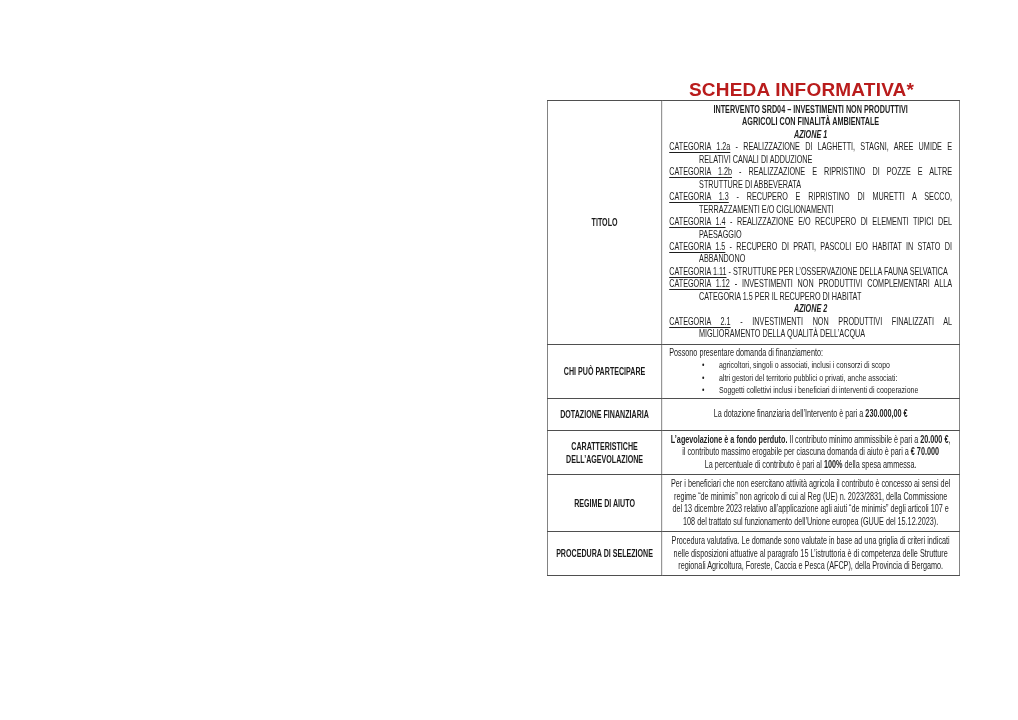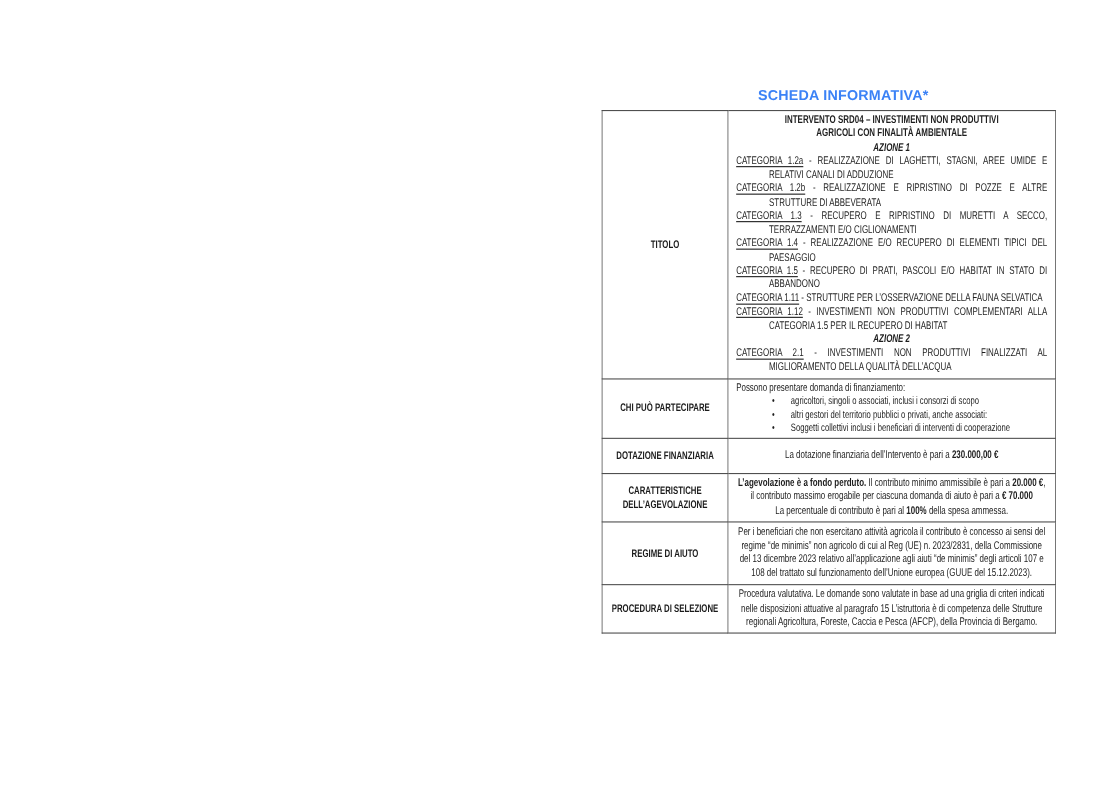--- a/index.html
+++ b/index.html
@@ -3,21 +3,21 @@
 <meta charset="utf-8">
 <style>
   html,body{margin:0;padding:0;}
   body{
     width:1018px;height:720px;background:#ffffff;position:relative;overflow:hidden;
     font-family:"Liberation Sans", sans-serif;color:#1d1d1d;
     -webkit-font-smoothing:antialiased;
   }
   .doc-title{
     position:absolute;left:689px;top:79px;
-    font-size:13px;font-weight:bold;letter-spacing:.2px;color:#3b82f6;
+    font-size:19px;font-weight:bold;letter-spacing:.2px;color:#b91c1c;
     white-space:nowrap;
   }
   .table-wrap{
     position:absolute;left:547px;top:100px;width:546px;
     transform:scaleX(.7106);transform-origin:top left;
   }
   table.info{border-collapse:collapse;width:546px;table-layout:fixed;}
   table.info td{border:1.3px solid #4f4f4f;vertical-align:middle;}
   td.lbl{
     width:148px;text-align:center;font-weight:bold;

